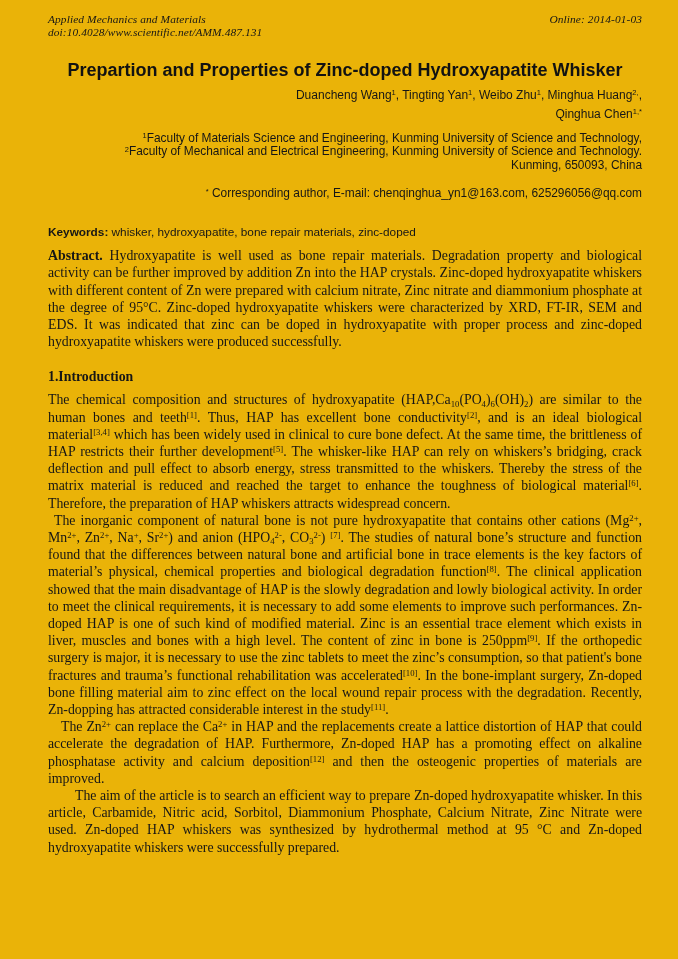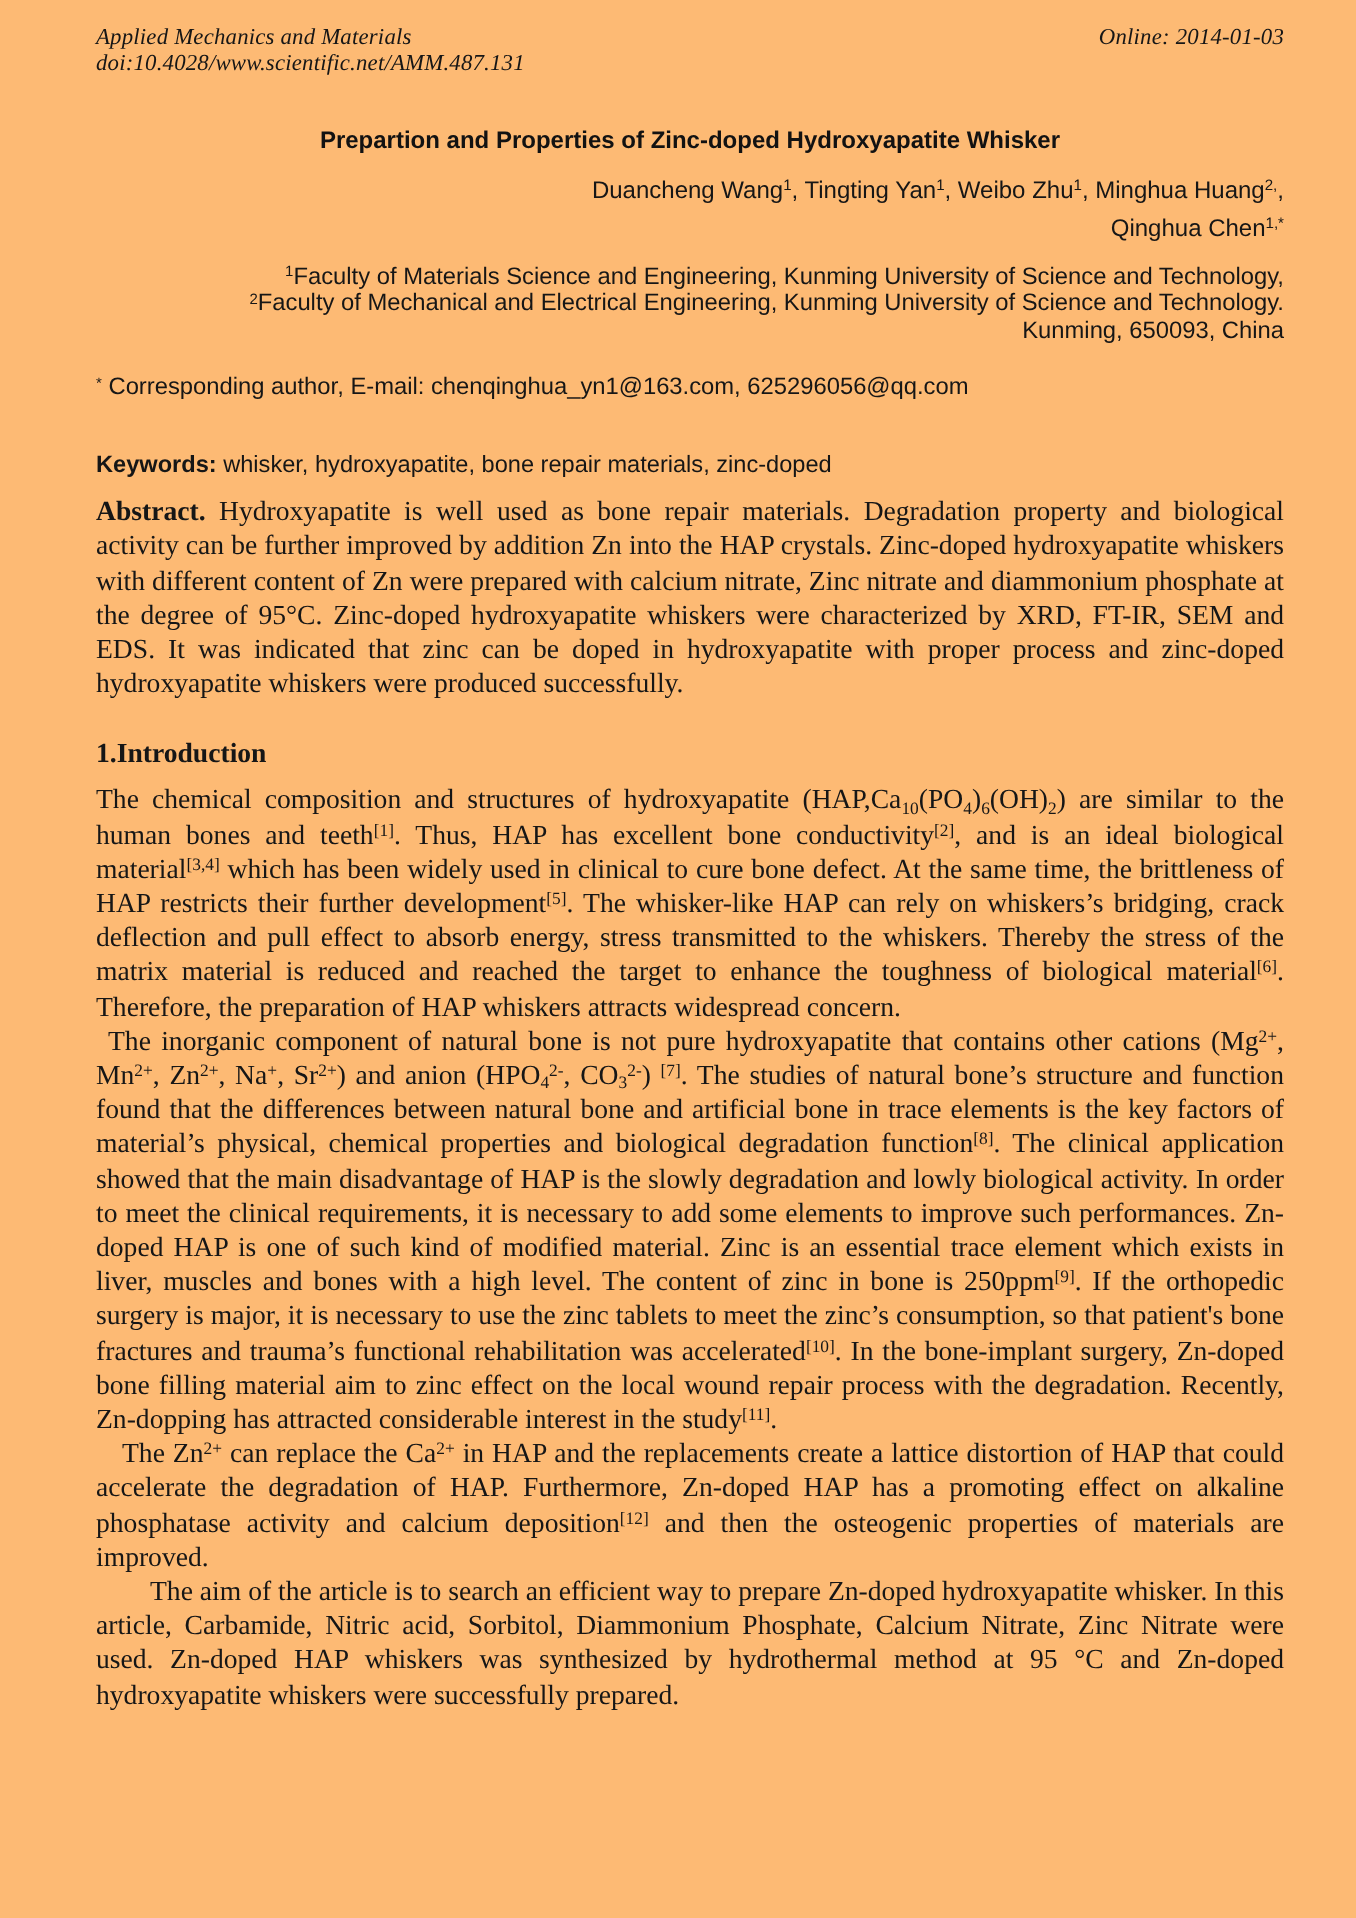--- a/index.html
+++ b/index.html
@@ -2,21 +2,21 @@
 <html><head>
 <meta charset="utf-8">
 <style>
   html, body { margin: 0; padding: 0; background: #e9e9e9; }
   .page {
     position: relative;
     width: 678px;
     height: 959px;
     box-sizing: border-box;
     margin: 0 auto;
-    background: #fdba74;
+    background: #eab308;
     color: #161616;
     padding: 13px 36px 0 48px;
     overflow: hidden;
     font-family: "Liberation Serif", serif;
   }
   
   .journal-header {
     display: flex;
     justify-content: space-between;
     align-items: flex-start;
@@ -25,41 +25,41 @@
     font-size: 11.4px;
     line-height: 13.3px;
     letter-spacing: 0.1px;
   }
   
   .paper-title {
     margin: 21px 0 0 0;
     text-align: center;
     font-family: "Liberation Sans", sans-serif;
     font-weight: bold;
-    font-size: 12px;
+    font-size: 18px;
     line-height: 19px;
     color: #121212;
   }
   .authors-block {
     margin-top: 6px;
     text-align: right;
     font-family: "Liberation Sans", sans-serif;
     font-size: 12px;
     line-height: 19px;
   }
   .affiliations {
     margin-top: 8px;
     text-align: right;
     font-family: "Liberation Sans", sans-serif;
     font-size: 11.9px;
     line-height: 13.5px;
   }
   .corresponding {
     margin-top: 14px;
-    text-align: left;
+    text-align: right;
     font-family: "Liberation Sans", sans-serif;
     font-size: 11.9px;
     line-height: 14px;
   }
   
   .keywords {
     margin-top: 25px;
     font-family: "Liberation Sans", sans-serif;
     font-size: 11.8px;
     line-height: 14px;

